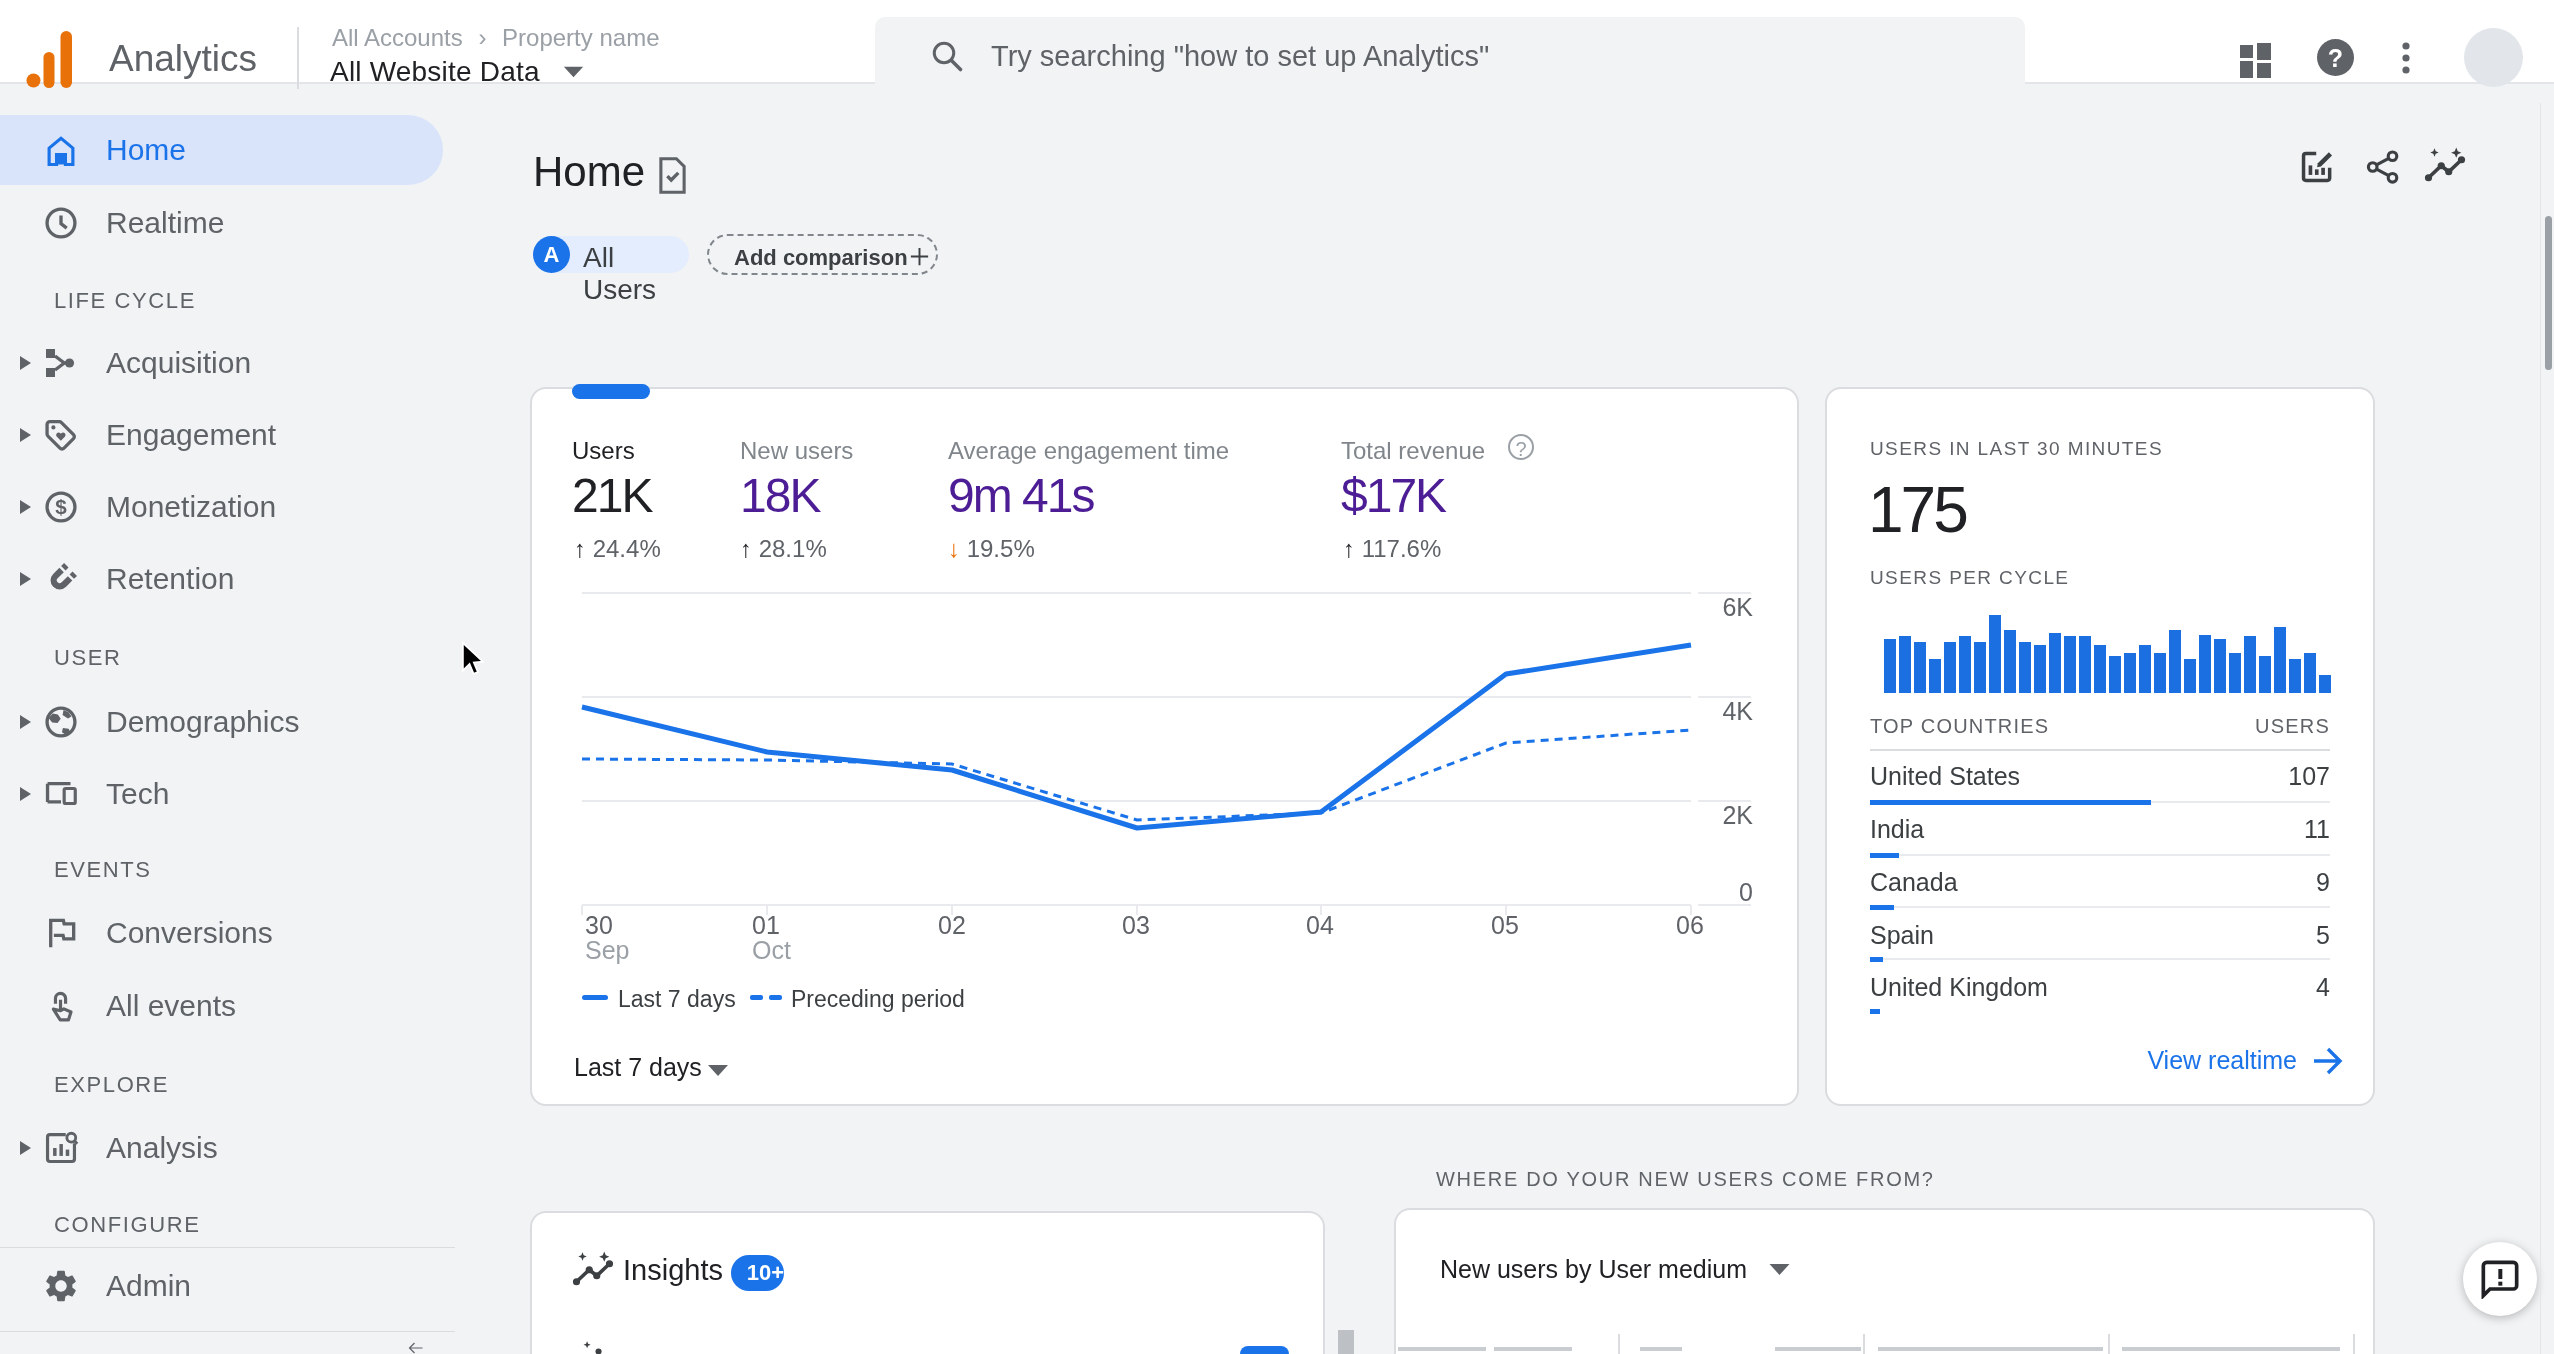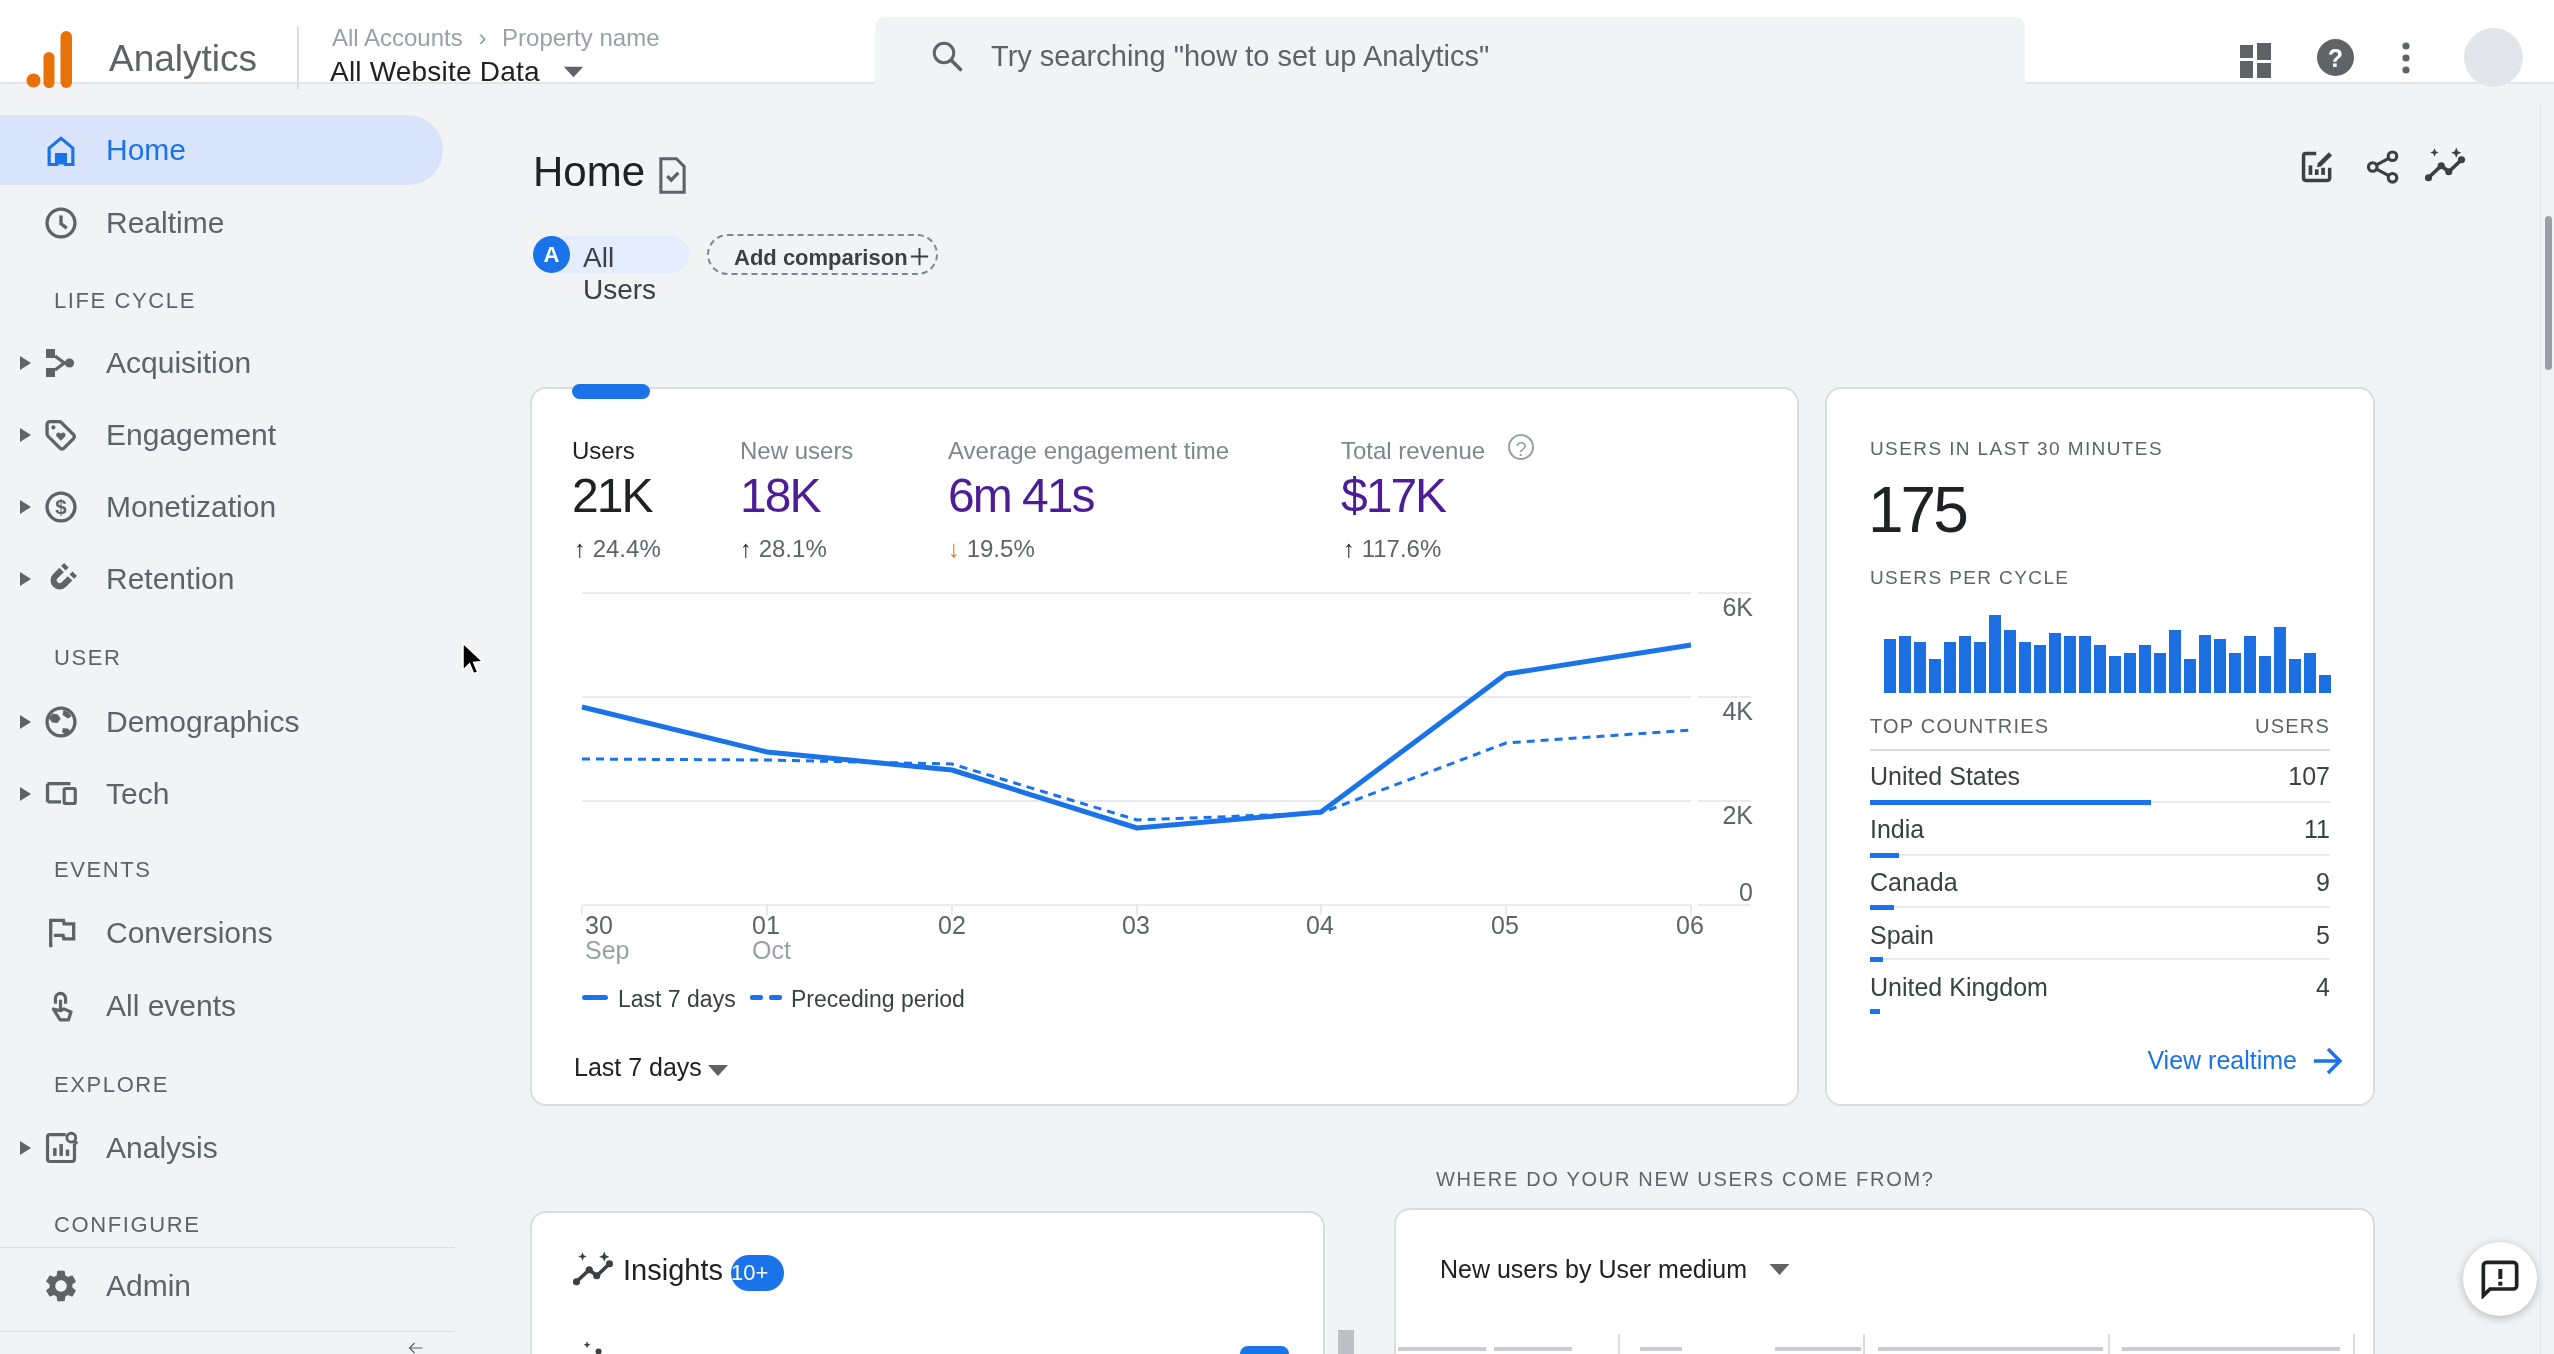--- a/index.html
+++ b/index.html
@@ -223,21 +223,21 @@
 
 <div class="card" id="bigcard" style="left:530px;top:387px;width:1269px;height:719px;"></div>
 <div class="abs" style="left:572px;top:384px;width:78px;height:15px;background:#1a73e8;border-radius:8px;"></div>
 <div class="statlabel" style="left:572px;color:#202124;">Users</div>
 <div class="statlabel" style="left:740px;">New users</div>
 <div class="statlabel" style="left:948px;">Average engagement time</div>
 <div class="statlabel" style="left:1341px;">Total revenue</div>
 <div class="abs" style="left:1508px;top:434px;width:26px;height:26px;border:2px solid #9aa0a6;border-radius:50%;color:#9aa0a6;font-size:20px;text-align:center;line-height:26px;">?</div>
 <div class="statval" style="left:572px;color:#202124;">21K</div>
 <div class="statval" style="left:740px;">18K</div>
-<div class="statval" style="left:948px;">6m 41s</div>
+<div class="statval" style="left:948px;">9m 41s</div>
 <div class="statval" style="left:1341px;">$17K</div>
 <div class="statdelta" style="left:574px;"><span class="up">↑</span> 24.4%</div>
 <div class="statdelta" style="left:740px;"><span class="up">↑</span> 28.1%</div>
 <div class="statdelta" style="left:948px;"><span class="dn">↓</span> 19.5%</div>
 <div class="statdelta" style="left:1343px;"><span class="up">↑</span> 117.6%</div>
 
 <svg class="abs" style="left:530px;top:387px" width="1269" height="719" viewBox="0 0 1269 719">
   <g stroke="#e8eaed" stroke-width="2">
   <line x1="52" y1="206" x2="1161" y2="206"></line>
       <line x1="1168" y1="206" x2="1221" y2="206"></line>
@@ -348,21 +348,21 @@
 <svg class="abs" style="left:572px;top:1250px" width="42" height="38" viewBox="0 0 28 24">
   <circle cx="3" cy="20.5" r="2.4" fill="#3c4043"></circle>
     <circle cx="11.5" cy="12.5" r="2.4" fill="#3c4043"></circle>
     <circle cx="16.5" cy="16.5" r="2.4" fill="#3c4043"></circle>
     <circle cx="25" cy="8.5" r="2.4" fill="#3c4043"></circle>
   <path d="M3 20.5 L11.5 12.5 L16.5 16.5 L25 8.5" fill="none" stroke="#3c4043" stroke-width="2.4"></path>
   <path d="M6.2 4.5 l.8 2 .8-2 2-.8 -2-.8 -.8-2 -.8 2 -2 .8 z" fill="#3c4043"></path>
   <path d="M20.5 2.8 l1 2.4 1-2.4 2.4-1 -2.4-1 -1-2.4 -1 2.4 -2.4 1 z" fill="#3c4043" transform="translate(0,2)"></path>
 </svg>
 <div class="abs" style="left:623px;top:1254px;font-size:29px;color:#202124;">Insights</div>
-<div class="abs" style="left:731px;top:1255px;width:53px;height:36px;background:#1a73e8;border-radius:18px;color:#fff;font-size:22px;font-weight:400;text-align:left;line-height:36px;">10+</div>
+<div class="abs" style="left:731px;top:1255px;width:53px;height:36px;background:#1a73e8;border-radius:18px;color:#fff;font-size:22px;font-weight:700;text-align:right;line-height:36px;">10+</div>
 <svg class="abs" style="left:578px;top:1340px" width="36" height="14" viewBox="0 0 28 11">
   <path d="M6.2 4.5 l.8 2 .8-2 2-.8 -2-.8 -.8-2 -.8 2 -2 .8 z" fill="#3c4043"></path>
   <circle cx="16" cy="9" r="2.4" fill="#3c4043"></circle>
 </svg>
 <div class="abs" style="left:1240px;top:1346px;width:49px;height:8px;background:#1a73e8;border-radius:8px 8px 0 0;"></div>
 <div class="abs" style="left:1338px;top:1330px;width:16px;height:24px;background:#bdc1c6;"></div>
 <div class="card" style="left:1394px;top:1208px;width:981px;height:146px;border-bottom:none;border-radius:16px 16px 0 0;"></div>
 <div class="abs" style="left:1440px;top:1255px;font-size:25px;color:#202124;">New users by User medium</div>
 <svg class="abs" style="left:1768px;top:1263px" width="23" height="13" viewBox="0 0 22 13">
     <path d="M1 1 l10 11 10-11 z" fill="#5f6368"></path>

